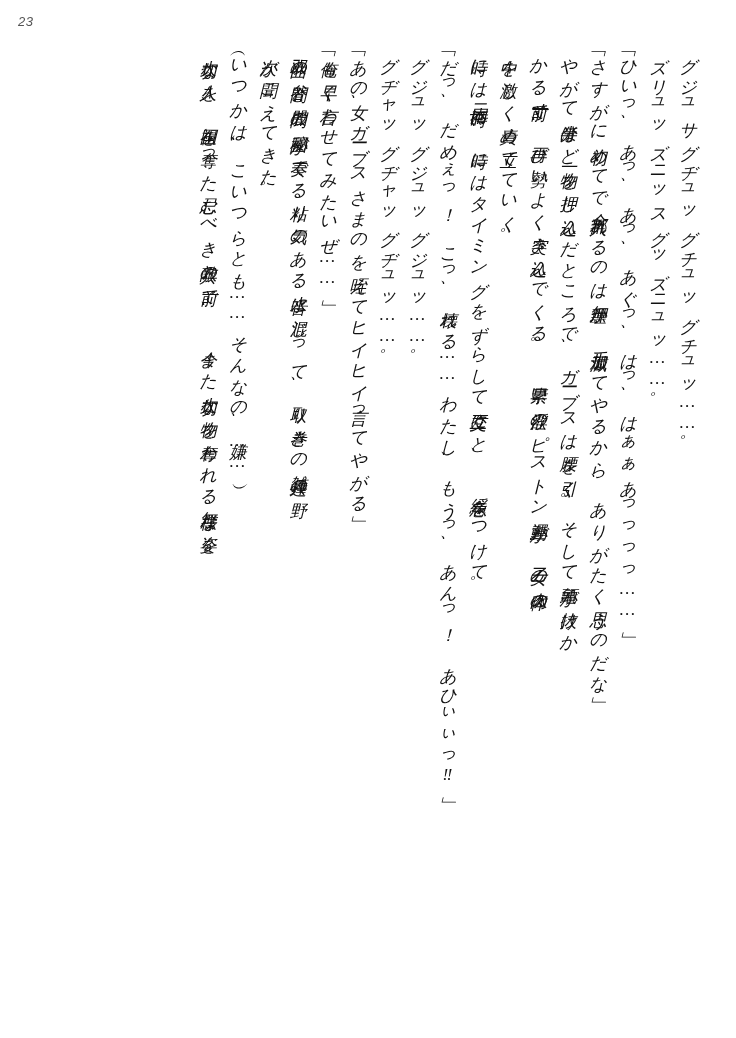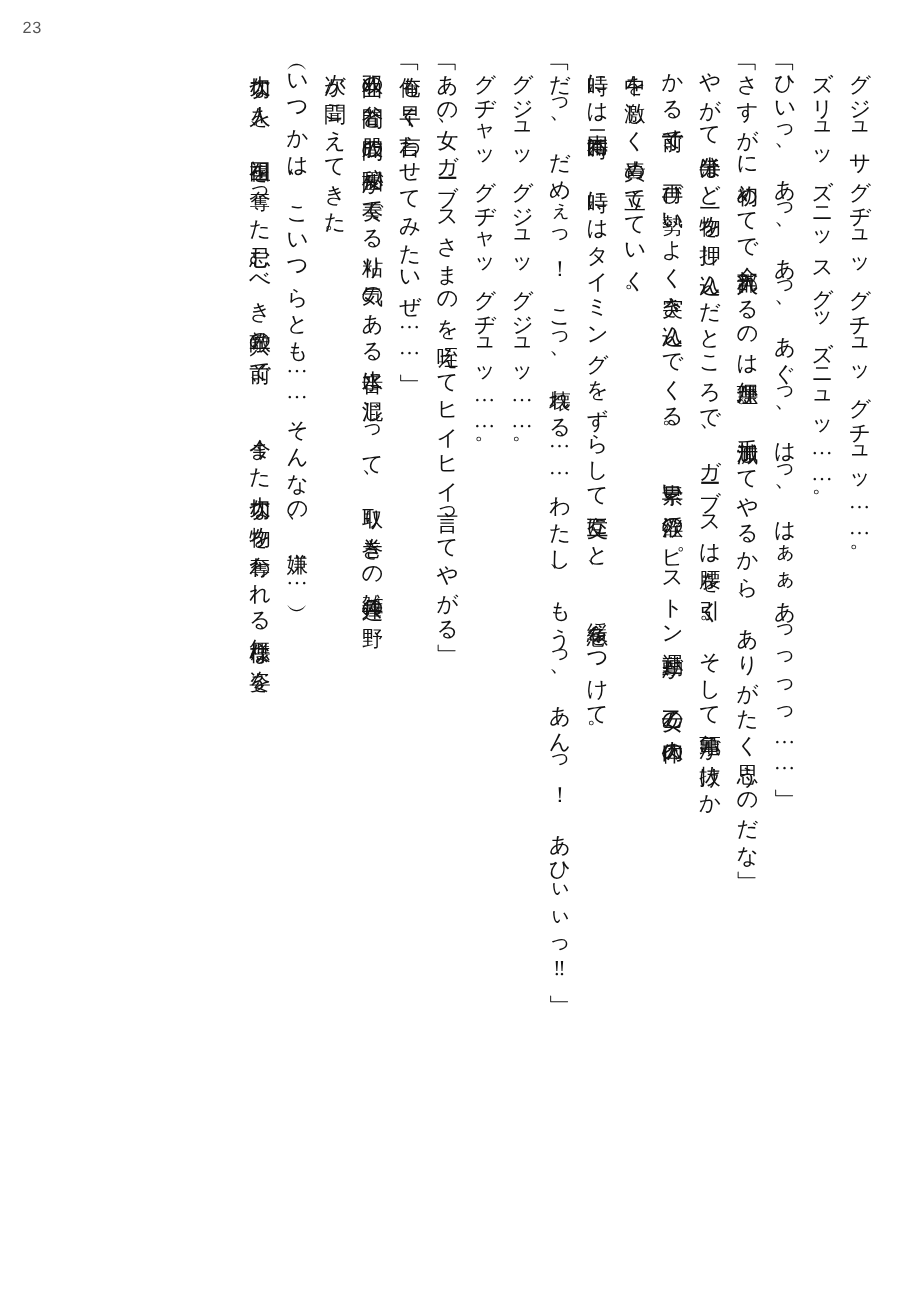--- a/index.html
+++ b/index.html
@@ -13,20 +13,21 @@
     font-family: "Liberation Serif", "DejaVu Serif", serif;
     color: #1a1a1a;
     overflow: hidden;
   }
   .page {
     position: relative;
     width: 732px;
     height: 1038px;
     background: #ffffff;
     box-sizing: border-box;
+    font-style: italic;
   }
   .page-number {
     position: absolute;
     top: 14px;
     left: 18px;
     font-size: 13px;
     color: #555;
     letter-spacing: 0.5px;
     font-family: "Liberation Sans", sans-serif;
   }

